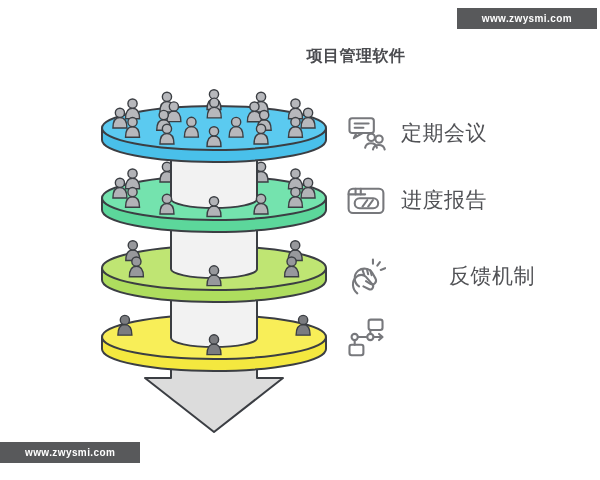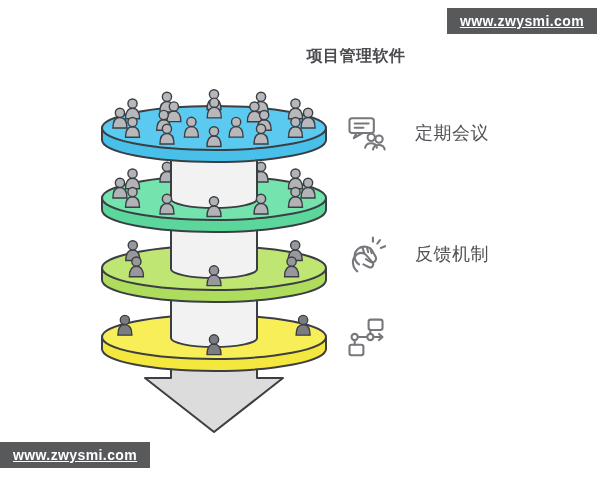--- a/index.html
+++ b/index.html
@@ -5,43 +5,43 @@
   html,body{margin:0;padding:0;}
   body{
     width:600px;height:480px;position:relative;overflow:hidden;
     background:var(--background,#fff);
     font-family:"Liberation Sans","DejaVu Sans",sans-serif;
   }
   .watermark{
     position:absolute;
     background:var(--watermark-bg,#58595b);
     color:var(--watermark-text,#fff);
-    font-size:14px;font-weight:bold;letter-spacing:.4px;
-    padding:5px 13px;white-space:nowrap;text-decoration:underline;
+    font-size:10px;font-weight:bold;letter-spacing:.4px;
+    padding:5px 25px;white-space:nowrap;
   }
   #wm-top{top:8px;right:3px;}
   #wm-bottom{top:442px;left:0;}
   #title{
     position:absolute;top:46px;left:256px;width:200px;text-align:center;
     font-size:16px;font-weight:bold;color:var(--title-text,#4a4b4f);
     letter-spacing:.5px;
   }
   #funnel-svg{position:absolute;left:0;top:0;}
   #legend{position:absolute;left:346px;top:100px;width:220px;height:300px;}
   .legend-item{position:absolute;left:0;display:flex;align-items:center;height:44px;}
   .legend-item svg{
     width:40px;height:40px;flex:0 0 40px;
     stroke:var(--icon-stroke,#77787c);fill:none;
     stroke-width:2.4;stroke-linecap:round;stroke-linejoin:round;
   }
   .legend-label{
-    margin-left:29px;font-size:18px;color:var(--label-text,#515256);
+    margin-left:15px;font-size:21px;color:var(--label-text,#515256);
     letter-spacing:.5px;white-space:nowrap;
   }
-  .li-1{top:11px;} .li-2{top:78px;} .li-3{top:132px;} .li-4{top:215px;}
+  .li-1{top:11px;} .li-2{top:78px;} .li-3{top:154px;gap:48px;} .li-4{top:215px;}
 </style>
 </head>
 <body>
 
 <div class="watermark" id="wm-top">www.zwysmi.com</div>
 
 <div id="title">项目管理软件</div>
 
 <svg id="funnel-svg" width="600" height="480" viewBox="0 0 600 480">
     <path d="M171,344 L171,378 L145,378 L214,432 L283,378 L257,378 L257,344 Z" fill="#dcdcdc" stroke="#3b3e43" stroke-width="2" stroke-linejoin="round"></path>
@@ -301,20 +301,32 @@
       <path d="M10,12 H26"></path>
       <path d="M10,17 H20"></path>
       <circle cx="38" cy="30" r="4.2"></circle>
       <path d="M31,42 C32.5,35 43,35 44.5,42"></path>
       <circle cx="29" cy="28" r="4.2"></circle>
       <path d="M22,40 C23.5,33 34,33 35.5,40"></path>
     </svg>
     <span class="legend-label">定期会议</span>
   </div>
 
+  <div class="legend-item li-2">
+    <svg viewBox="0 0 46 46">
+      <rect x="3" y="10" width="40" height="28" rx="5"></rect>
+      <path d="M3,16.5 H22"></path>
+      <path d="M11,10 V16.5"></path>
+      <path d="M17,10 V16.5"></path>
+      <rect x="10" y="21" width="27" height="11.5" rx="5.7"></rect>
+      <path d="M19,30.5 L24.5,23"></path>
+      <path d="M25.5,30.5 L31,23"></path>
+    </svg>
+    <span class="legend-label">进度报告</span>
+  </div>
 
   <div class="legend-item li-3">
     <svg viewBox="0 0 46 46">
       <path d="M15,35 C9,31 8,22 14,17 C19,13 27,14 30,19 L34,26 C36,30 32,34 28,32 L23,29"></path>
       <path d="M13,43 C7,38 6,29 12,24 C15,21 20,21 23,24 L30,32 C33,35 30,40 26,38 L20,35"></path>
       <path d="M19,16 L21,22"></path>
       <path d="M24,15 L25.5,21"></path>
       <path d="M28,16.5 L29.5,22"></path>
       <path d="M36,11 L39,7"></path>
       <path d="M40,16 L45,14"></path>

